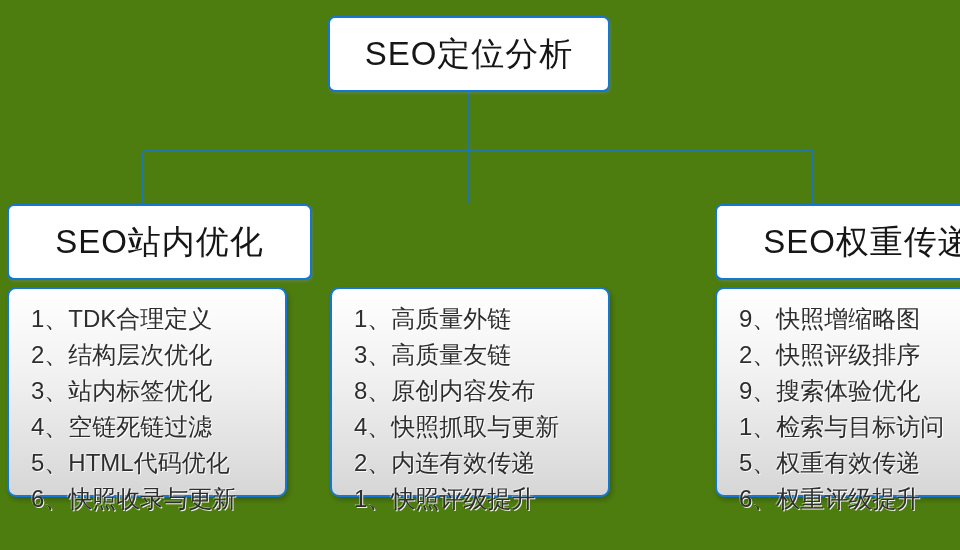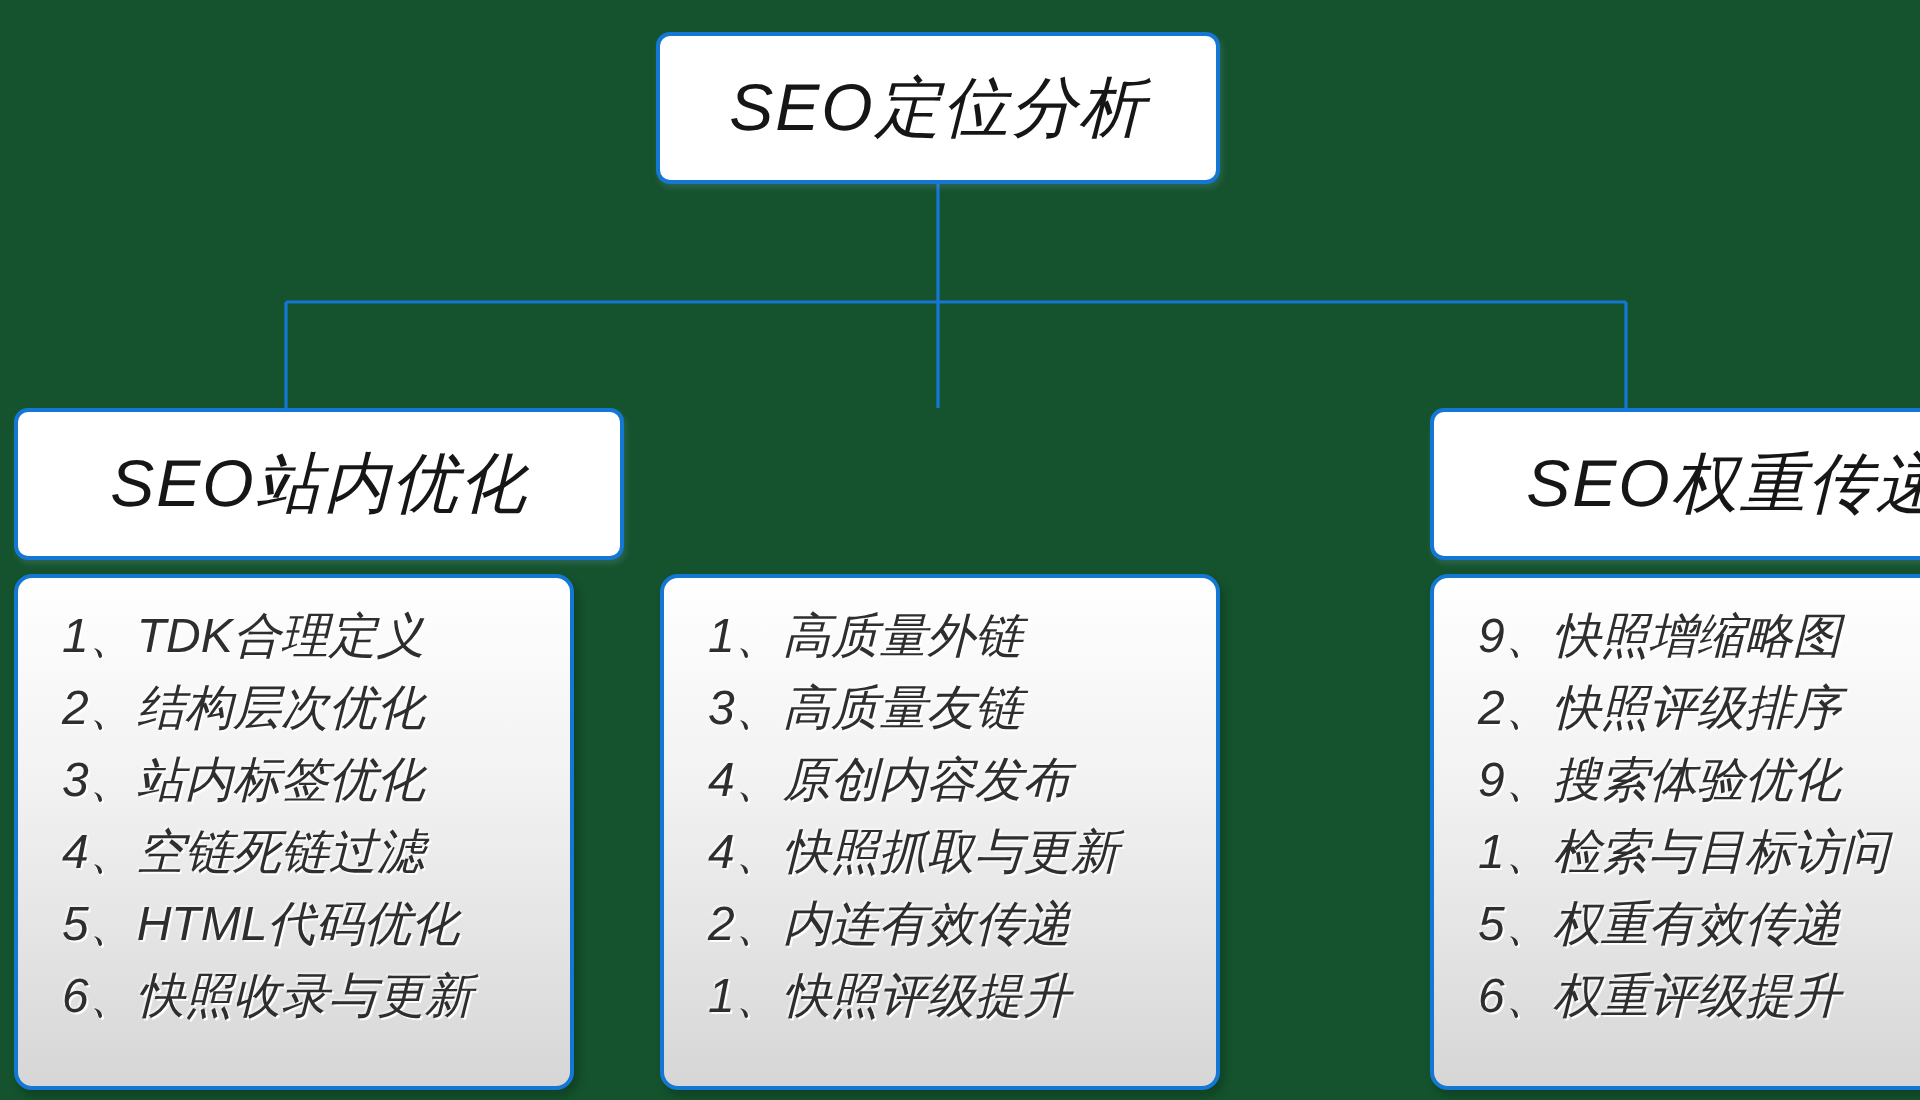--- a/index.html
+++ b/index.html
@@ -2,21 +2,21 @@
 <html><head>
 <meta charset="utf-8">
 <style>
   * { margin: 0; padding: 0; box-sizing: border-box; }
   html, body {
     width: 960px; height: 550px;
     background: #ffffff;
     font-family: "Liberation Sans", "DejaVu Sans", sans-serif;
     overflow: hidden;
   }
-  .canvas { position: relative; width: 960px; height: 550px; background: #14532d; font-style: italic; }
+  .canvas { position: relative; width: 960px; height: 550px; background: #4d7c0f; }
 
   .connectors { position: absolute; left: 0; top: 0; width: 960px; height: 550px; }
 
   .node {
     position: absolute;
     background: #ffffff;
     border: 2px solid #1477d4;
     border-radius: 7px;
     display: flex;
     align-items: center;
@@ -29,21 +29,21 @@
     letter-spacing: 1px;
     white-space: nowrap;
   }
   .root-node { left: 328px; top: 16px; width: 282px; height: 76px; }
   .branch-node { top: 204px; width: 305px; height: 76px; }
 
   .panel {
     position: absolute;
     top: 287px;
     width: 280px;
-    height: 258px;
+    height: 210px;
     border: 2px solid #1477d4;
     border-radius: 9px;
     background: linear-gradient(to bottom, #ffffff 0%, #f2f2f2 40%, #e2e2e2 75%, #d6d6d6 100%);
     box-shadow: 2px 3px 5px rgba(0,0,0,0.22);
     padding: 12px 10px 12px 22px;
   }
   .panel .list-item {
     height: 36px;
     line-height: 36px;
     font-size: 24px;
@@ -82,21 +82,21 @@
     <div class="list-item">2、结构层次优化</div>
     <div class="list-item">3、站内标签优化</div>
     <div class="list-item">4、空链死链过滤</div>
     <div class="list-item">5、HTML代码优化</div>
     <div class="list-item">6、快照收录与更新</div>
   </div>
 
   <div class="panel col-2">
     <div class="list-item">1、高质量外链</div>
     <div class="list-item">3、高质量友链</div>
-    <div class="list-item">4、原创内容发布</div>
+    <div class="list-item">8、原创内容发布</div>
     <div class="list-item">4、快照抓取与更新</div>
     <div class="list-item">2、内连有效传递</div>
     <div class="list-item">1、快照评级提升</div>
   </div>
 
   <div class="panel col-3">
     <div class="list-item">9、快照增缩略图</div>
     <div class="list-item">2、快照评级排序</div>
     <div class="list-item">9、搜索体验优化</div>
     <div class="list-item">1、检索与目标访问</div>

